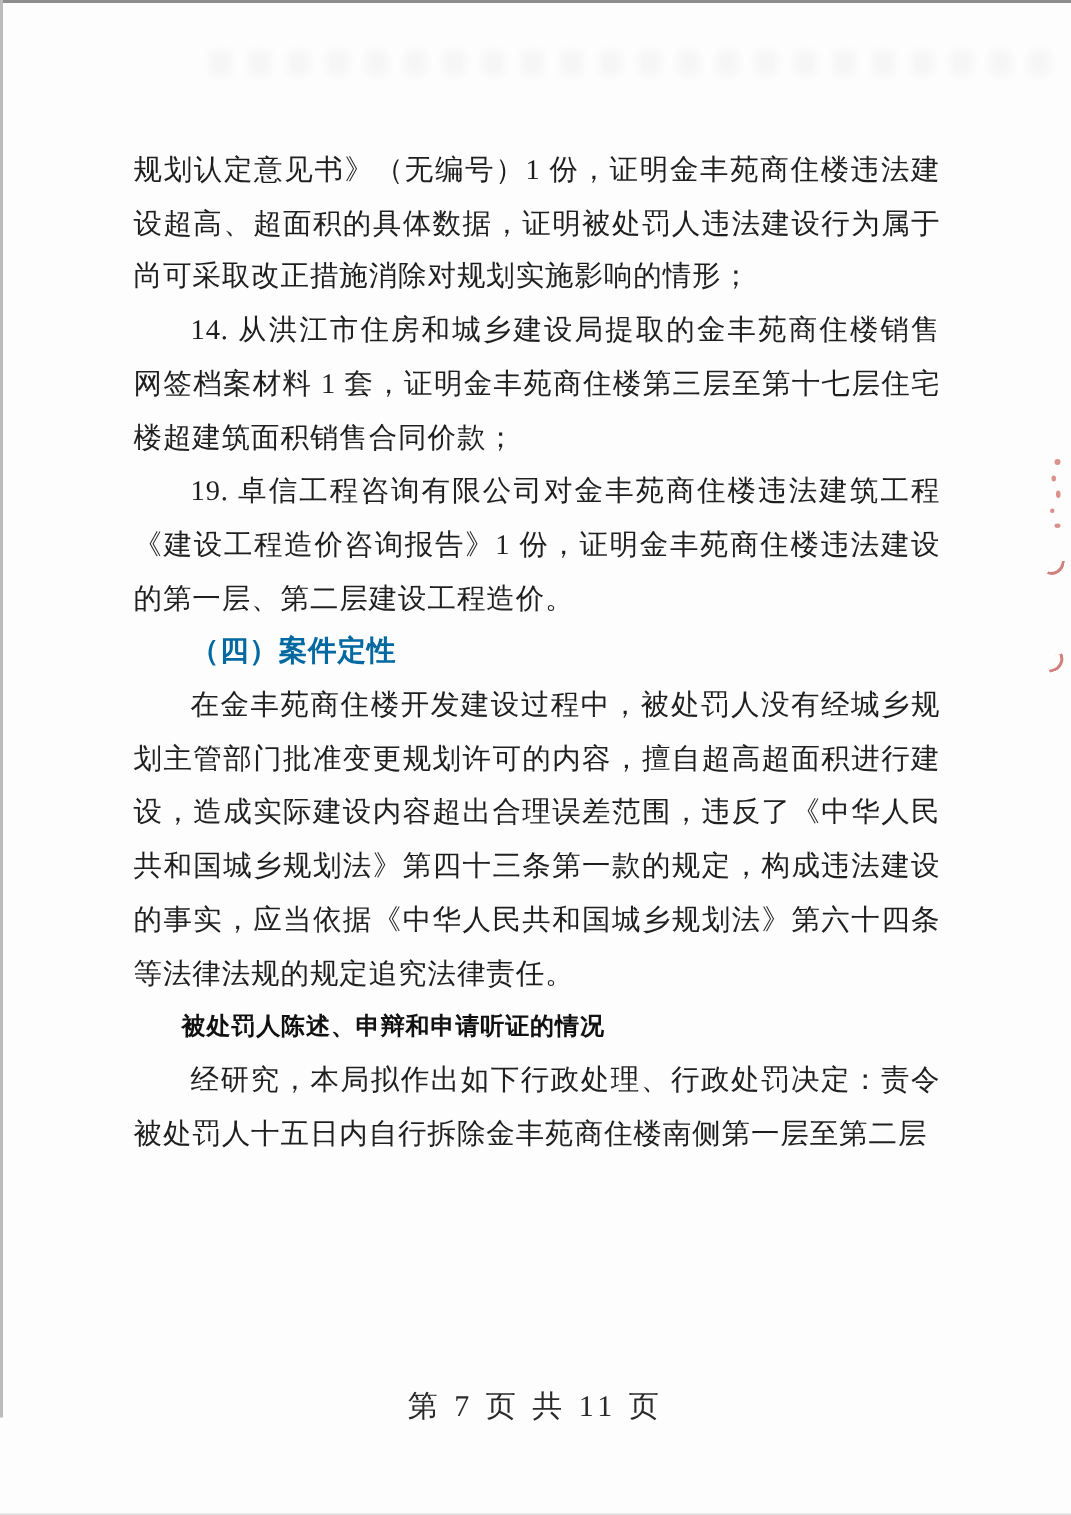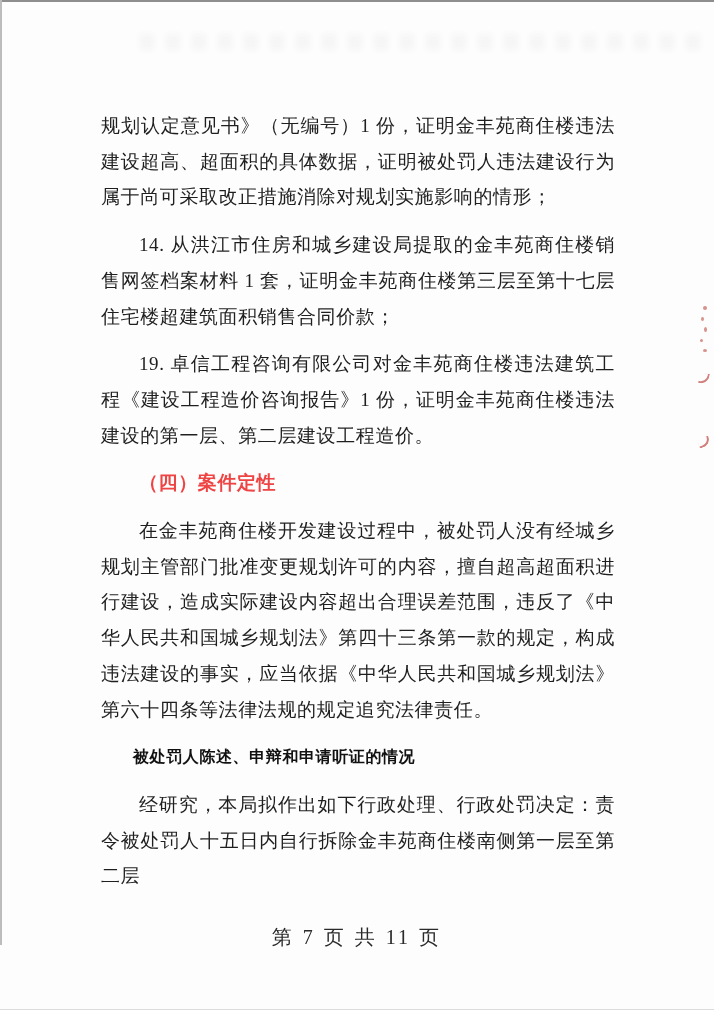--- a/index.html
+++ b/index.html
@@ -42,30 +42,30 @@
     top: 96px;
     left: 89px;
     width: 538px;
     color: #1f1f1f;
     font-size: 19px;
     line-height: 35.7px;
     letter-spacing: 0.6px;
     text-align: justify;
   }
   .content p {
-    margin: 12px;
+    margin: 0;
     padding: 0;
     text-indent: 2em;
   }
   .content p.no-indent {
     text-indent: 0;
   }
   .h-kai {
     font-weight: bold;
-    color: #ef4444;
+    color: #0369a1;
   }
   .h-hei {
     font-family: "Liberation Sans", "DejaVu Sans", sans-serif;
     font-weight: bold;
     font-size: 16px;
     color: #111111;
   }
   .footer {
     position: absolute;
     top: 924px;

